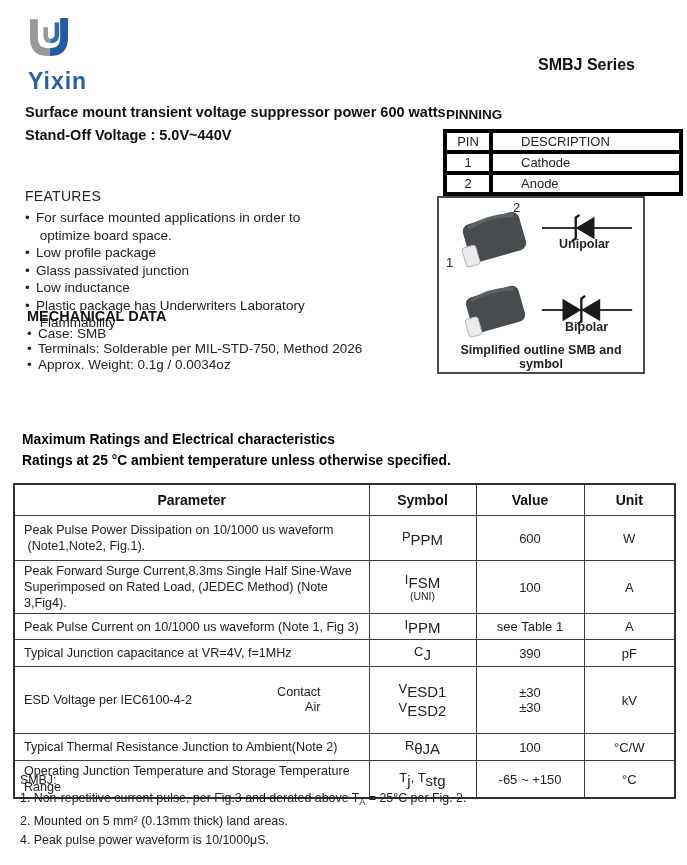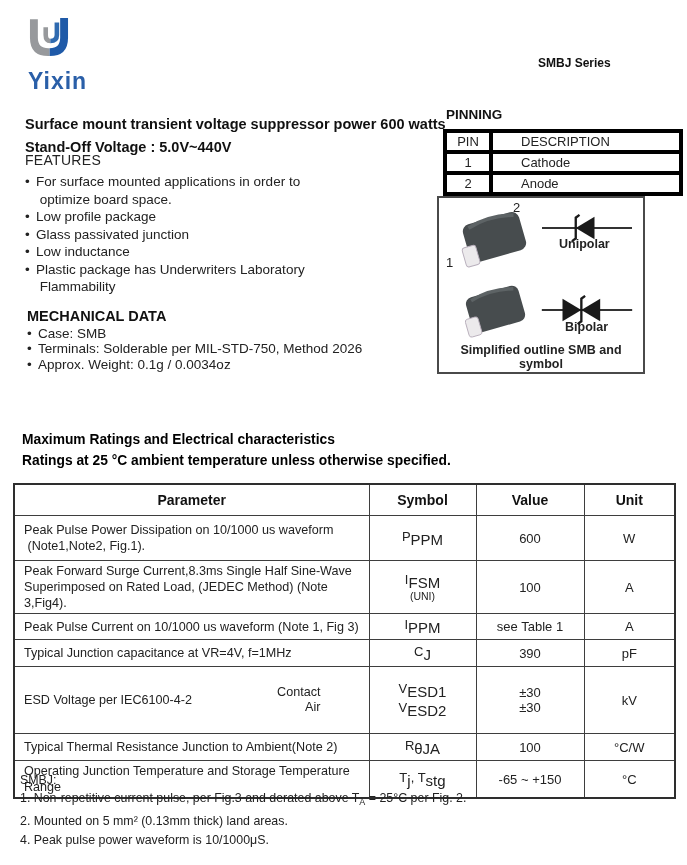--- a/index.html
+++ b/index.html
@@ -5,28 +5,28 @@
   html,body{margin:0;padding:0;background:#e8e8e8;}
   .page{
     position:relative; width:687px; height:865px; background:#ffffff;
     font-family:"Liberation Sans", sans-serif; color:#1c1c1c; overflow:hidden;
     margin:0 auto;
   }
   
   .logo{position:absolute; left:28px; top:8px; width:90px;}
   .logo svg{display:block;}
   .logo-text{color:#2a5fa8; font-weight:bold; font-size:23px; letter-spacing:1px; margin-top:2px;}
-  .doc-title{position:absolute; left:538px; top:56px; font-size:12px; font-weight:bold; color:#111;}
-
-  
-  .intro{position:absolute; left:25px; top:101px; font-size:14.5px; font-weight:bold; line-height:23px; color:#111;margin-top:12px;}
+  .doc-title{position:absolute; left:538px; top:56px; font-size:16px; font-weight:bold; color:#111;}
+
+  
+  .intro{position:absolute; left:25px; top:101px; font-size:14.5px; font-weight:bold; line-height:23px; color:#111;}
 
   
   .features{position:absolute; left:25px; top:152px; width:400px;}
-  .features-heading{font-size:14px; color:#222; margin-bottom:5px; letter-spacing:0.3px;}
+  .features-heading{font-size:14px; color:#222; margin-bottom:5px; letter-spacing:0.3px;margin-top:36px;}
   .bullet{display:flex; font-size:13.5px; line-height:17.5px; color:#222;}
   .bullet .dot{width:11px; flex:0 0 11px;}
   .bullet .txt{white-space:pre-line;}
   .mech{position:absolute; left:27px; top:308px; width:420px;}
   .mech-heading{font-size:14.5px; font-weight:bold; margin-bottom:2px; color:#111;}
   .mech .bullet{line-height:15.4px;}
 
   
   .pinning-heading{position:absolute; left:446px; top:107px; font-size:13.5px; font-weight:bold; color:#111;}
   .pin-table{position:absolute; left:443px; top:129px; border-collapse:collapse; table-layout:fixed; width:200px;}

